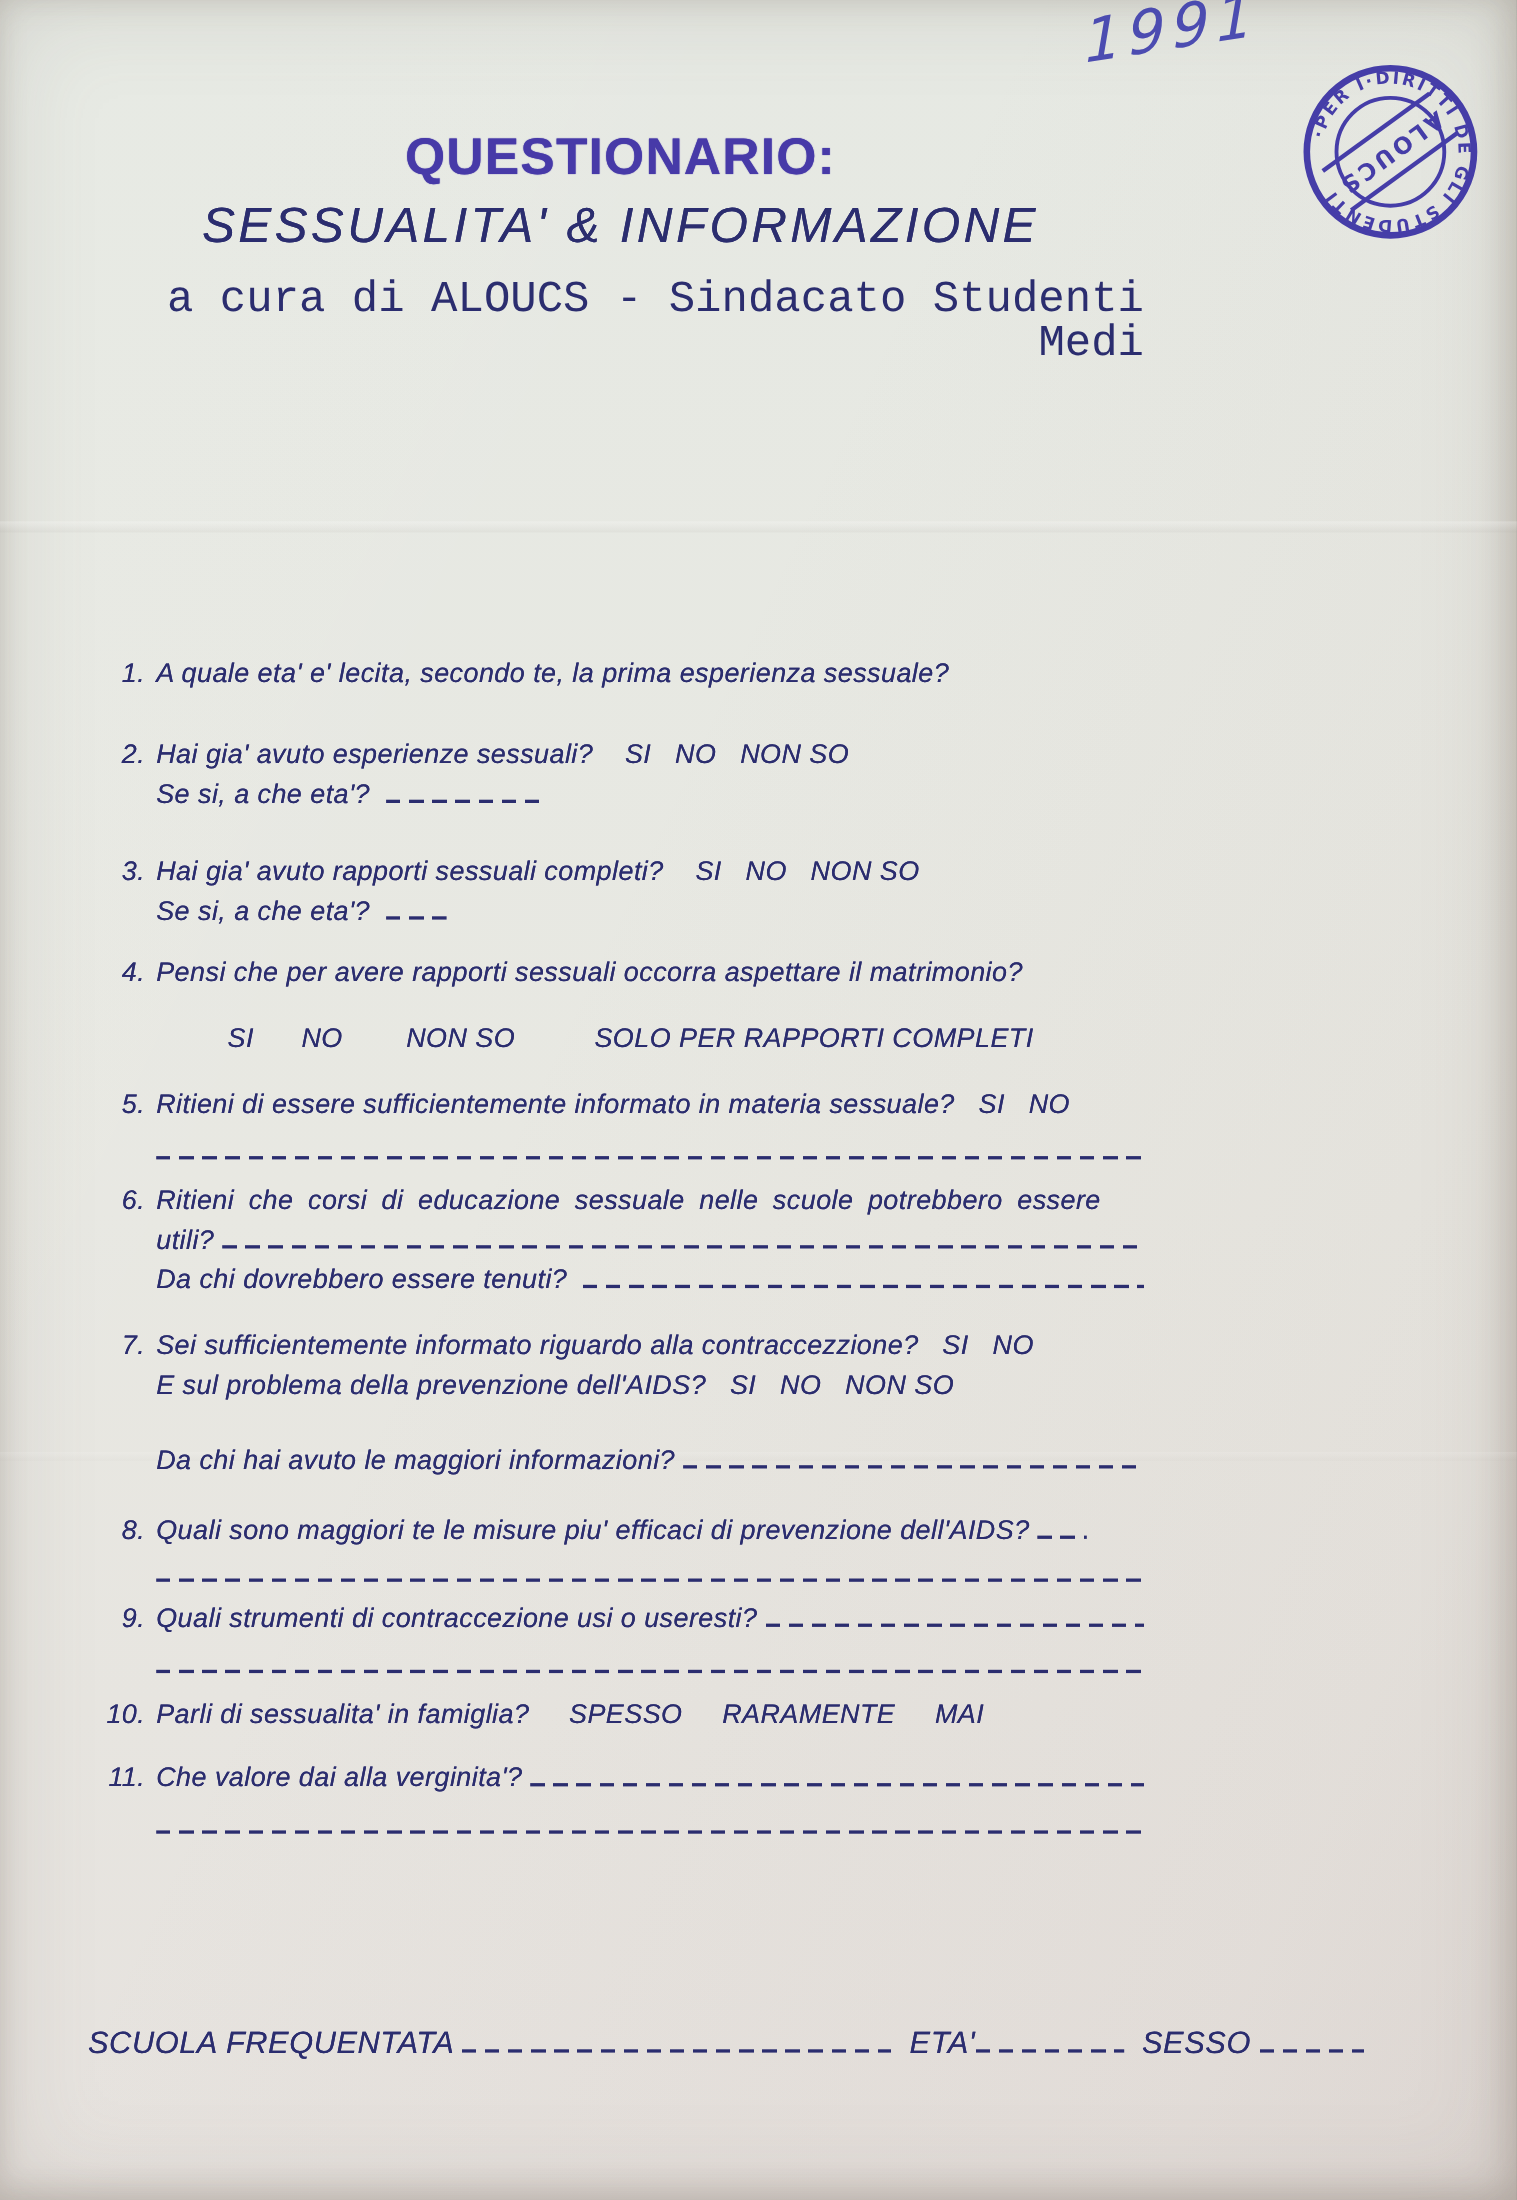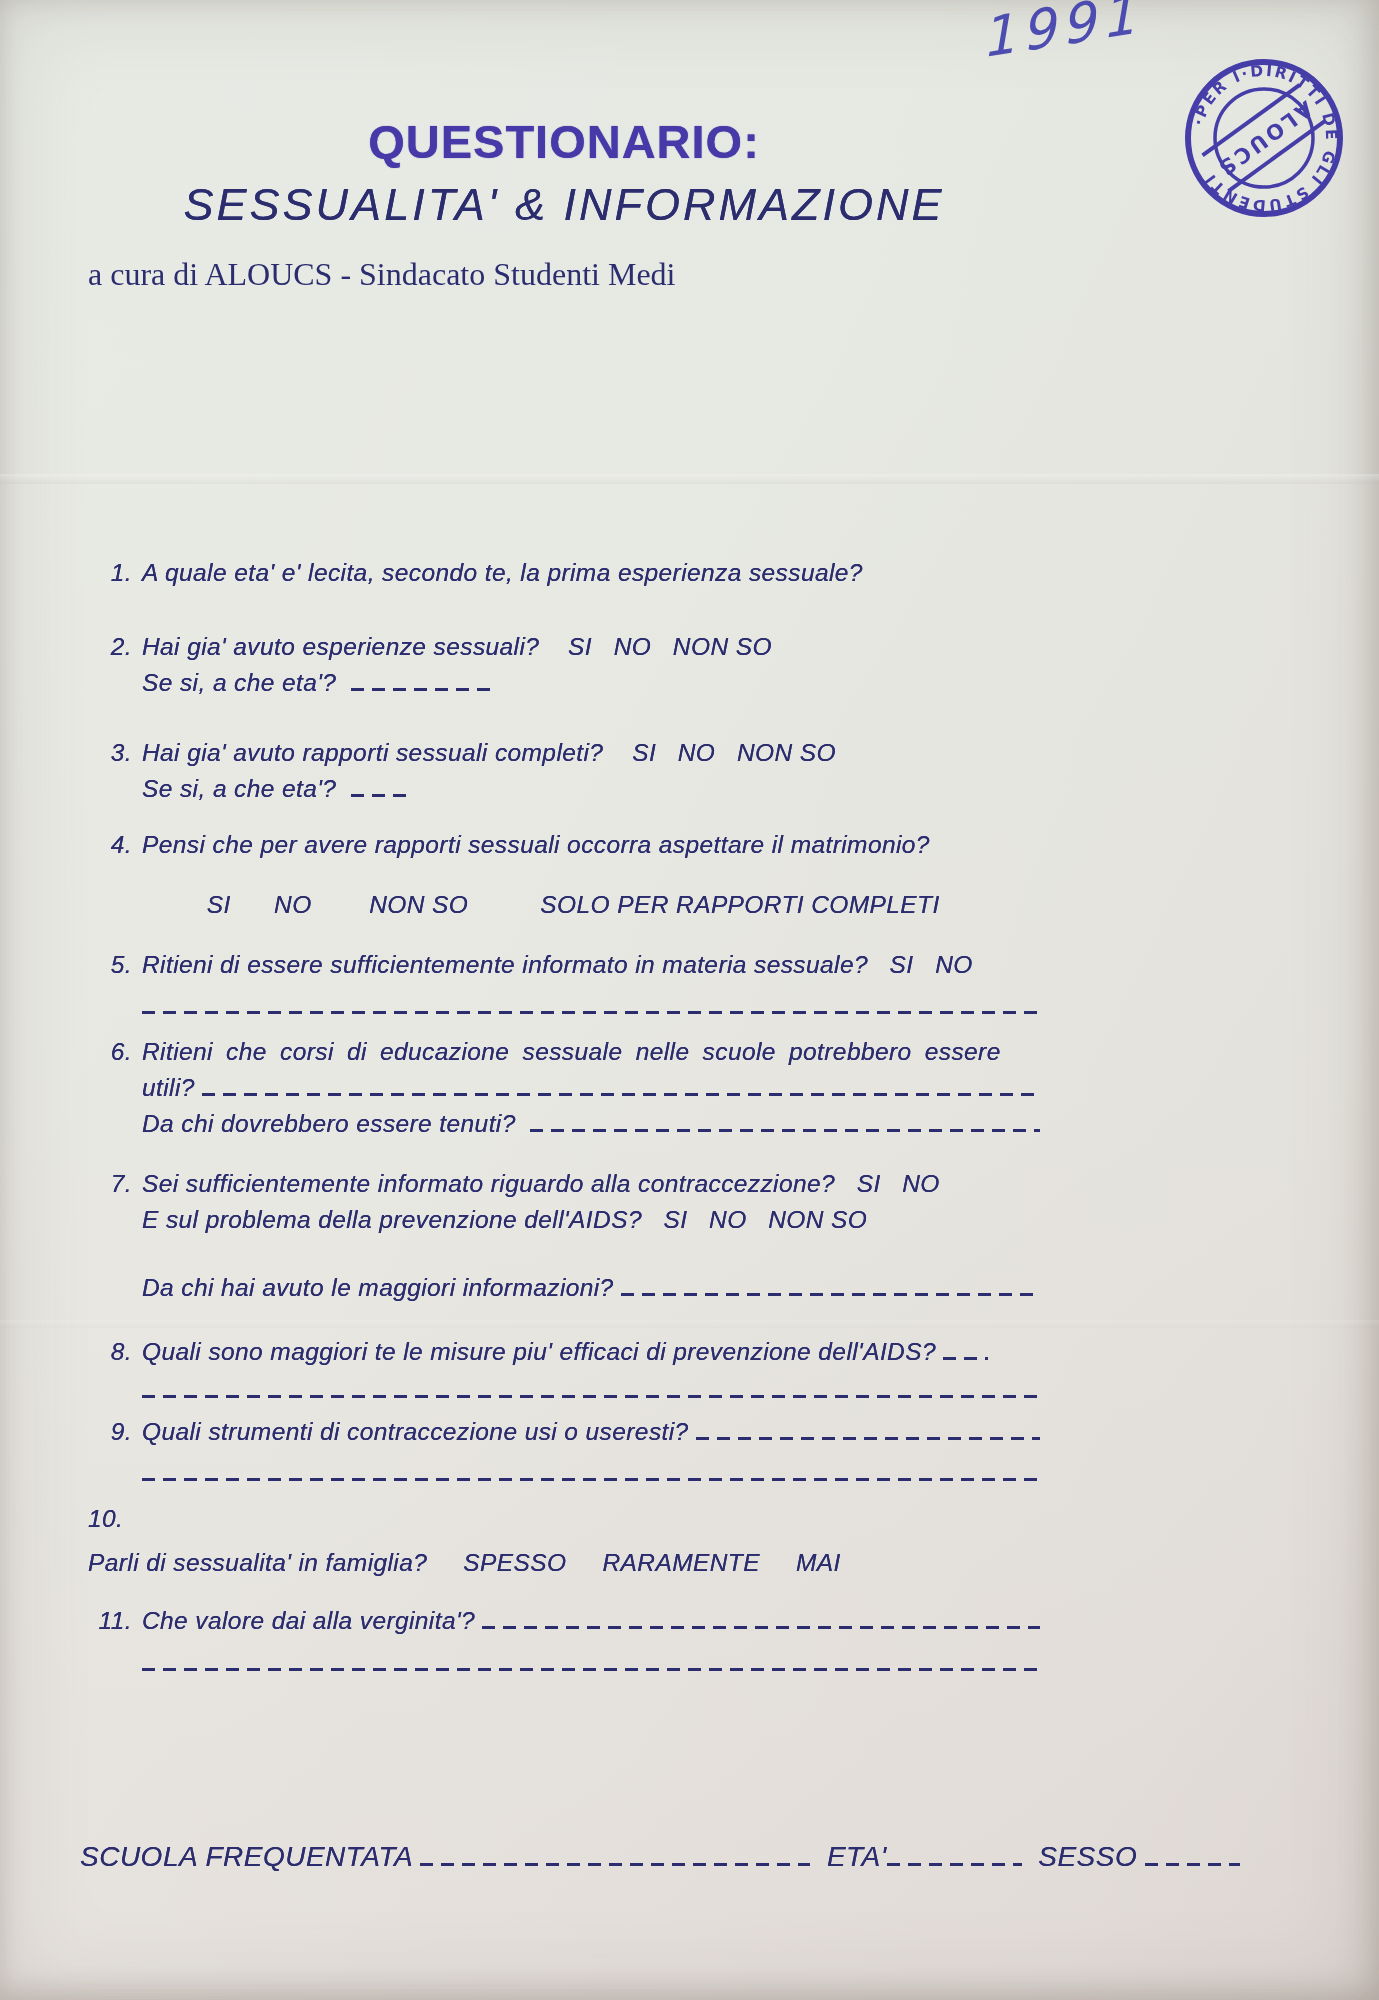--- a/index.html
+++ b/index.html
@@ -26,22 +26,22 @@
   .stamp { position:absolute; top:52px; left:1178px; opacity:.93; }
 
   .content { position:absolute; left:88px; top:118px; width:952px; }
 
   .title { text-align:center; font-weight:700; font-size:47px; line-height:48px;
     letter-spacing:1px; color:var(--title);
     text-shadow:0 0 1px var(--title); }
   .subtitle { text-align:center; font-style:italic; font-size:45px; line-height:54px;
     margin-top:12px; letter-spacing:3px; color:var(--ink);
     text-shadow:0 0 .6px var(--ink); }
-  .byline { text-align:left; font-family:Liberation Serif, serif;
-    font-size:32px; line-height:40px; margin-top:22px; color:var(--ink); }
+  .byline { text-align:right; font-family:Liberation Mono, monospace;
+    font-size:40px; line-height:40px; margin-top:22px; color:var(--ink); }
 
   .questions { margin-top:261px; font-style:italic; font-size:24.5px; line-height:36px;
     letter-spacing:.4px; text-shadow:0 0 .5px var(--ink); }
   .question { display:flex; align-items:flex-start; }
   .qnum { flex:0 0 44px; text-align:right; margin-right:10px; white-space:pre; }
   .qbody { flex:1 1 auto; min-width:0; }
   .qline { display:flex; align-items:baseline; }
   .seg { white-space:pre; flex:0 0 auto; }
   .blank { display:inline-block; height:1em; flex:0 0 auto;
     background:repeating-linear-gradient(90deg, var(--ink) 0 13px, rgba(0,0,0,0) 13px 21px);
@@ -184,21 +184,21 @@
           <div class="qbody">
             <div class="qline">
               <span class="seg">Quali strumenti di contraccezione usi o useresti? </span>
               <span class="blank fill"></span>
             </div>
             <div class="qline" style="margin-top: 6px;">
               <span class="blank fill"></span>
             </div>
           </div>
         </div>
-        <div class="question" style="margin-bottom: 22px; flex-direction: column;">
+        <div class="question" style="margin-bottom: 22px;">
           <div class="qnum">10.</div>
           <div class="qbody">
             <div class="qline">
               <span class="seg">Parli di sessualita' in famiglia?     SPESSO     RARAMENTE     MAI</span>
             </div>
           </div>
         </div>
         <div class="question">
           <div class="qnum">11.</div>
           <div class="qbody">

